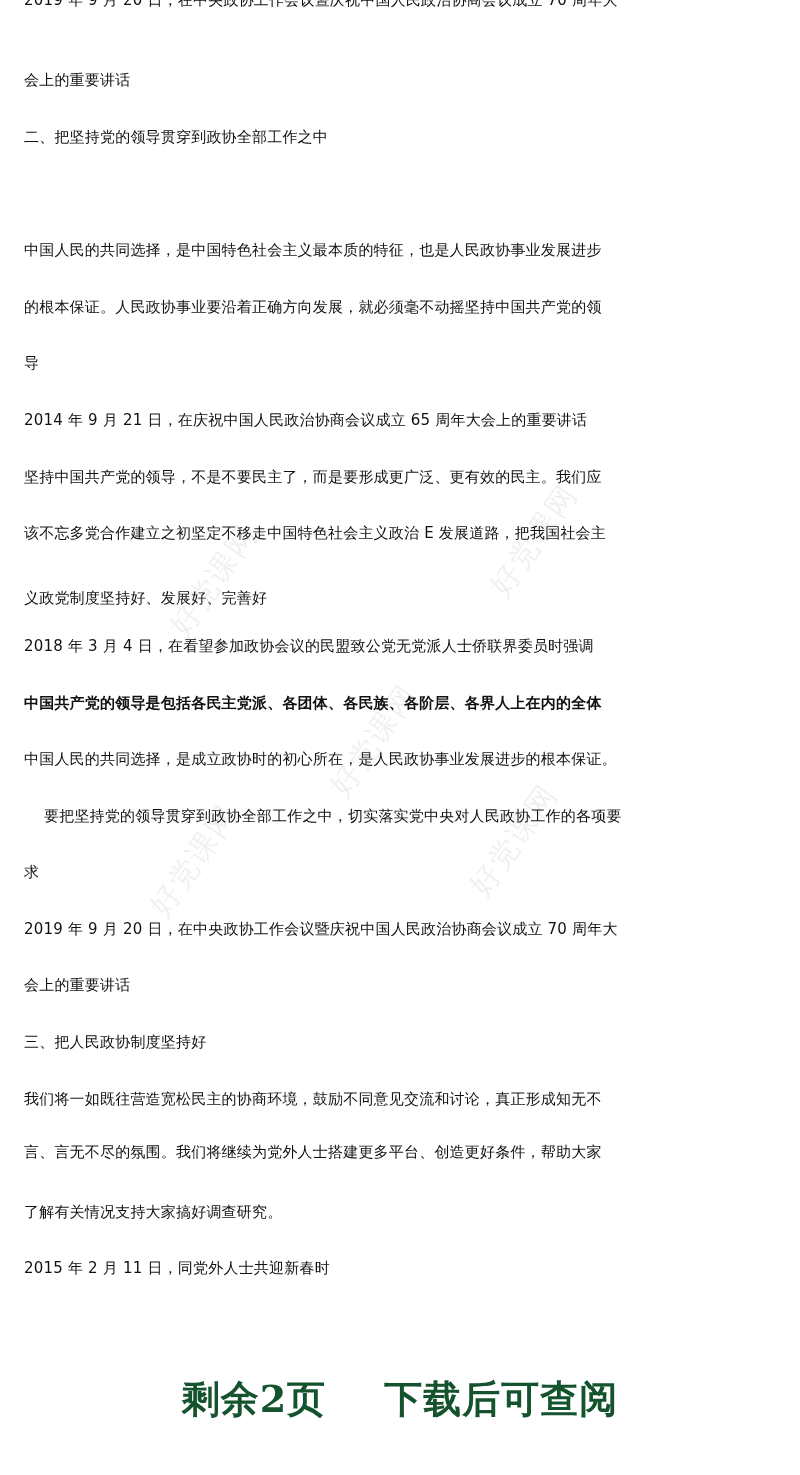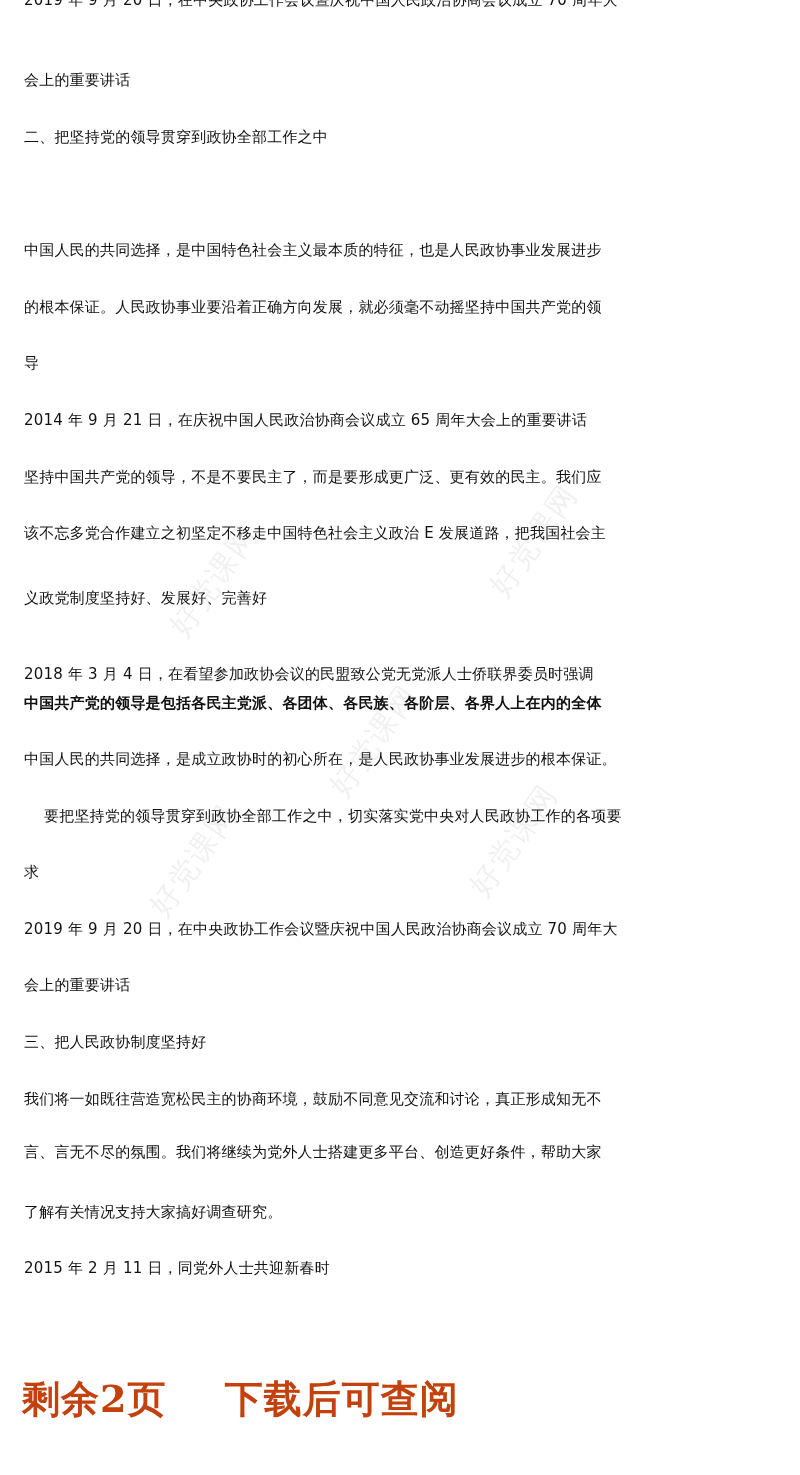--- a/index.html
+++ b/index.html
@@ -3,23 +3,23 @@
 <meta charset="utf-8">
 <style>
   html, body { margin: 0; padding: 0; background: #ffffff; }
   body { width: 800px; height: 1475px; position: relative; overflow: hidden;
          font-family: "DejaVu Sans", "Liberation Sans", sans-serif; color: #111; }
   .page { position: absolute; left: 0; top: 0; width: 800px; height: 1475px; }
   .line { position: absolute; left: 24px; width: 760px; font-size: 15px; line-height: 24px;
           white-space: nowrap; letter-spacing: 0.2px; }
   .watermark { position: absolute; font-size: 30px; color: rgba(0,0,0,0.06);
                transform: rotate(-55deg); white-space: nowrap; pointer-events: none; letter-spacing: 2px; }
-  .more { position: absolute; left: 0; width: 800px; top: 1374px; 
+  .more { position: absolute; left: 0; width: 800px; top: 1374px; text-align: center;
           font-family: "DejaVu Serif", "Liberation Serif", serif; font-weight: bold;
-          font-size: 38px; color: #c2410c; letter-spacing: 1px; }
+          font-size: 38px; color: #14532d; letter-spacing: 1px; }
   .more span { margin: 0 22px; }
 </style>
 </head>
 <body>
 
 <div class="page">
 
   <div class="watermark" style="left:150px; top:560px;">好党课网</div>
   <div class="watermark" style="left:470px; top:520px;">好党课网</div>
   <div class="watermark" style="left:310px; top:720px;">好党课网</div>
@@ -29,21 +29,21 @@
   <div class="line" style="top:-12px;">2019 年 9 月 20 日，在中央政协工作会议暨庆祝中国人民政治协商会议成立 70 周年大</div>
   <div class="line" style="top:68px;">会上的重要讲话</div>
   <div class="line" style="top:125px;">二、把坚持党的领导贯穿到政协全部工作之中</div>
   <div class="line" style="top:238px;">中国人民的共同选择，是中国特色社会主义最本质的特征，也是人民政协事业发展进步</div>
   <div class="line" style="top:295px;">的根本保证。人民政协事业要沿着正确方向发展，就必须毫不动摇坚持中国共产党的领</div>
   <div class="line" style="top:351px;">导</div>
   <div class="line" style="top:408px;">2014 年 9 月 21 日，在庆祝中国人民政治协商会议成立 65 周年大会上的重要讲话</div>
   <div class="line" style="top:465px;">坚持中国共产党的领导，不是不要民主了，而是要形成更广泛、更有效的民主。我们应</div>
   <div class="line" style="top:521px;">该不忘多党合作建立之初坚定不移走中国特色社会主义政治 E 发展道路，把我国社会主</div>
   <div class="line" style="top:578px;margin-top:8px;">义政党制度坚持好、发展好、完善好</div>
-  <div class="line" style="top:634px;margin-top:28px;">2018 年 3 月 4 日，在看望参加政协会议的民盟致公党无党派人士侨联界委员时强调</div>
+  <div class="line" style="top:634px;">2018 年 3 月 4 日，在看望参加政协会议的民盟致公党无党派人士侨联界委员时强调</div>
   <div class="line" style="top:691px;font-weight:bold;">中国共产党的领导是包括各民主党派、各团体、各民族、各阶层、各界人上在内的全体</div>
   <div class="line" style="top:747px;">中国人民的共同选择，是成立政协时的初心所在，是人民政协事业发展进步的根本保证。</div>
   <div class="line" style="top:804px;margin-left:20px;">要把坚持党的领导贯穿到政协全部工作之中，切实落实党中央对人民政协工作的各项要</div>
   <div class="line" style="top:860px;">求</div>
   <div class="line" style="top:917px;">2019 年 9 月 20 日，在中央政协工作会议暨庆祝中国人民政治协商会议成立 70 周年大</div>
   <div class="line" style="top:973px;">会上的重要讲话</div>
   <div class="line" style="top:1030px;">三、把人民政协制度坚持好</div>
   <div class="line" style="top:1087px;">我们将一如既往营造宽松民主的协商环境，鼓励不同意见交流和讨论，真正形成知无不</div>
   <div class="line" style="top:1140px;">言、言无不尽的氛围。我们将继续为党外人士搭建更多平台、创造更好条件，帮助大家</div>
   <div class="line" style="top:1200px;">了解有关情况支持大家搞好调查研究。</div>

